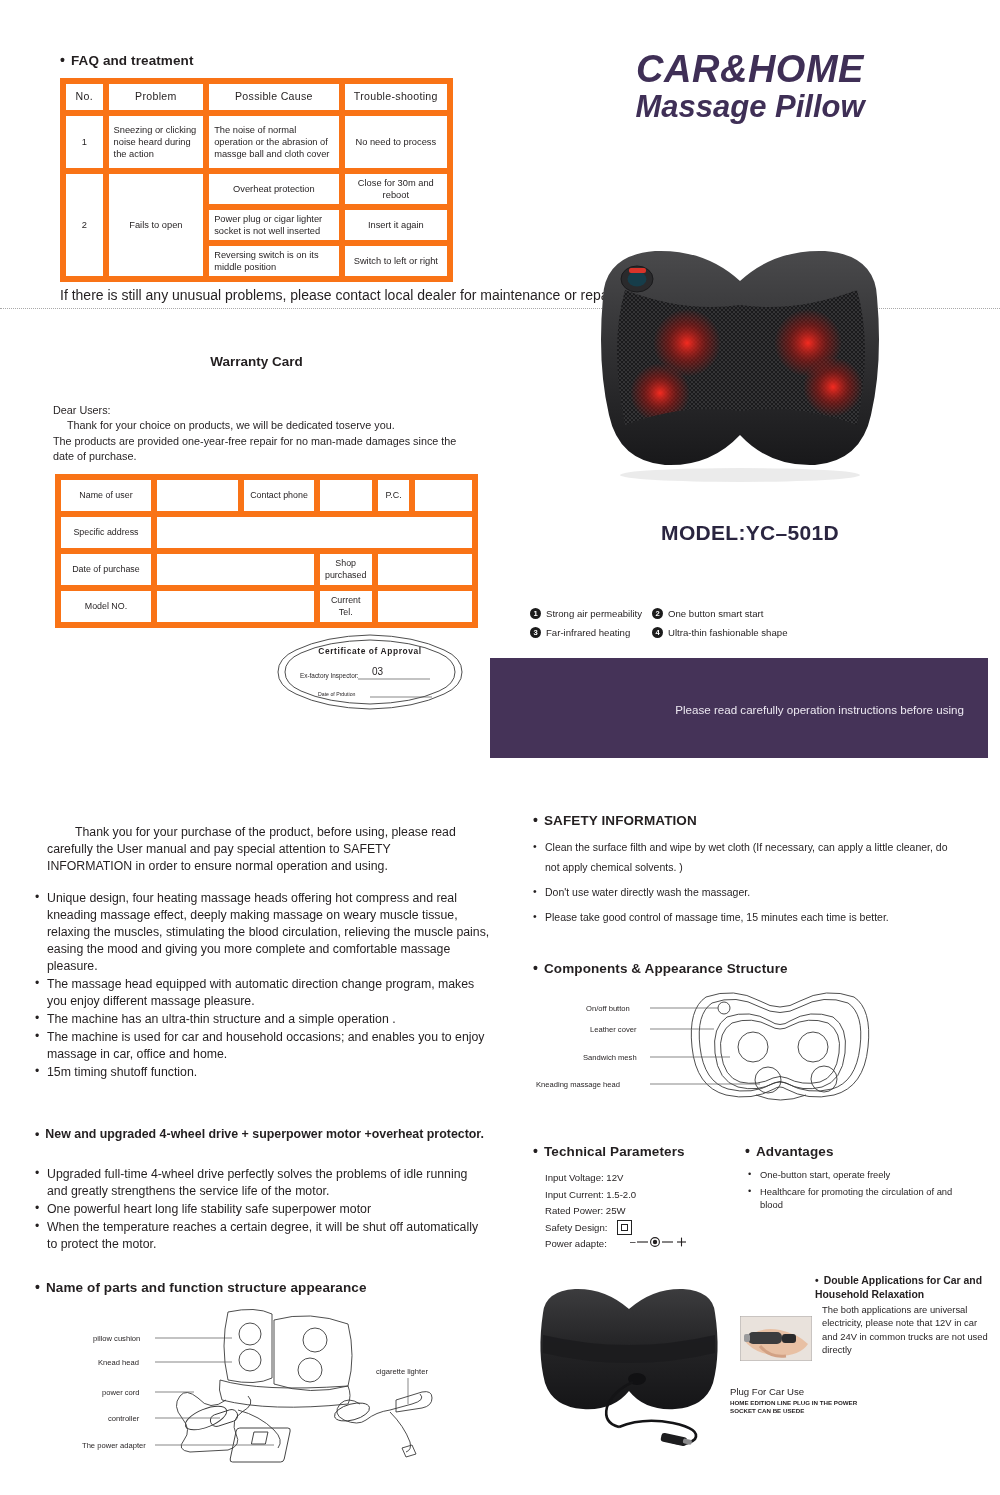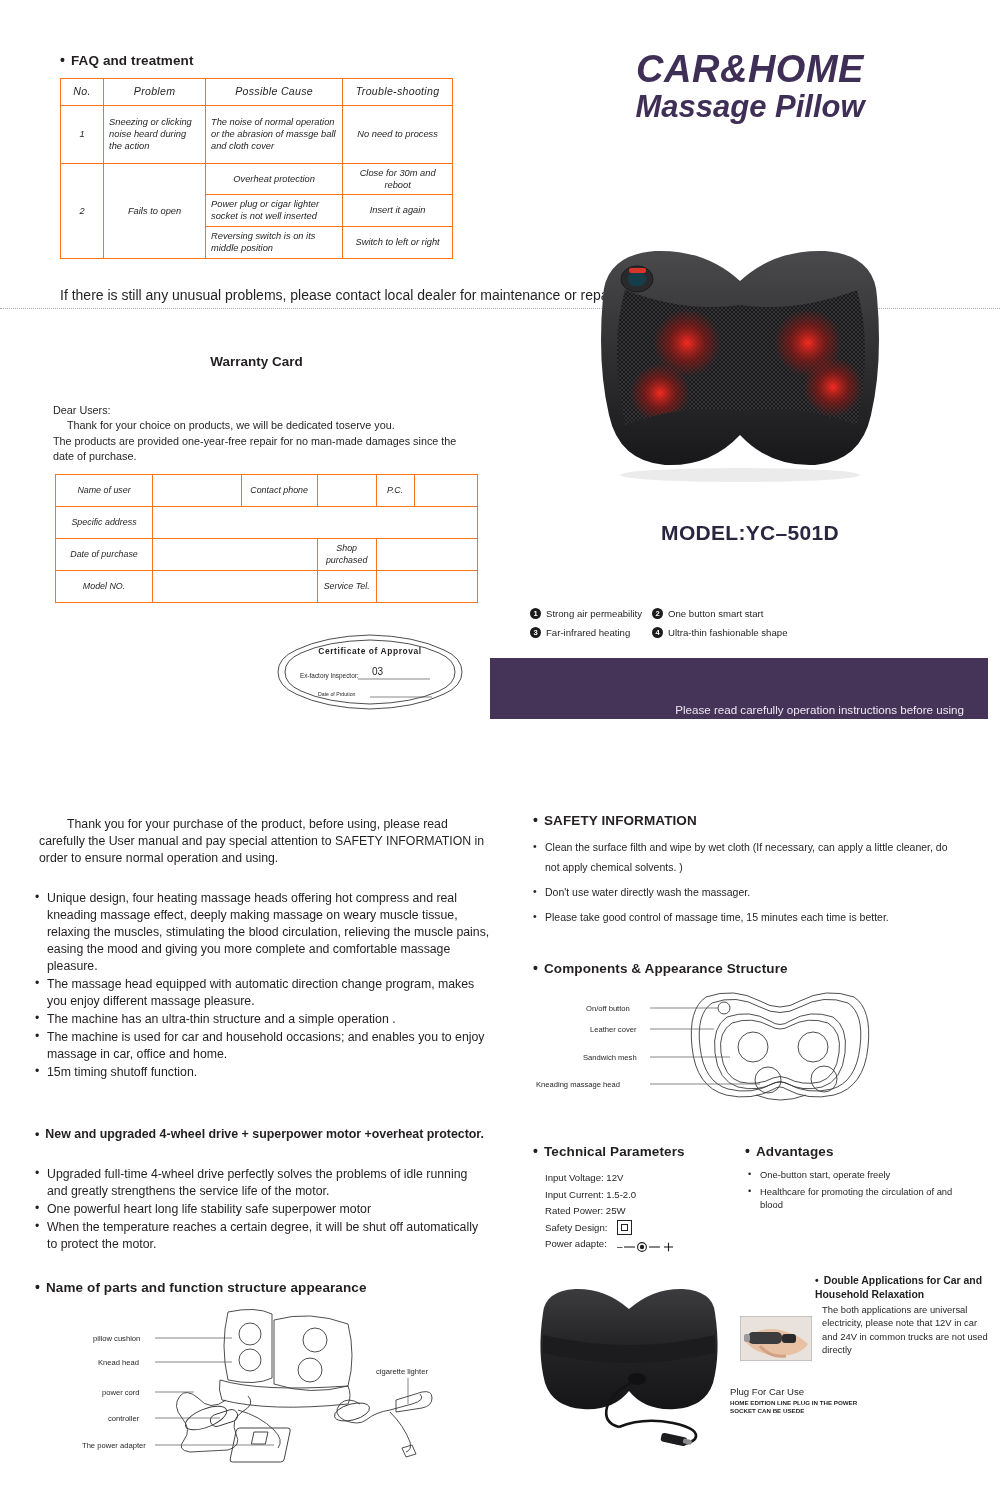--- a/index.html
+++ b/index.html
@@ -19,28 +19,27 @@
   .sm-txt{font-size:10.5px;line-height:1.45;}
 
   ul.b{margin:0;padding:0;list-style:none;}
   ul.b>li{position:relative;padding-left:12px;margin-bottom:1px;}
   ul.b>li:before{content:"\2022";position:absolute;left:0;top:-1px;}
 
   
   #faq-title{left:60px;top:52px;}
   table.grid{border-collapse:collapse;table-layout:fixed;}
   table.grid td,table.grid th{
-    border:1px solid #f97316;
+    border:6px solid #f97316;
     font-weight:normal;
     font-size:9.3px;
     line-height:1.3;
     padding:3px 5px;
     vertical-align:middle;
     color:#231f20;
-    font-style:italic;
   }
   table.grid th{font-size:10.6px;text-align:center;padding:6px 4px;letter-spacing:.3px;}
   #faq-table{left:60px;top:78px;width:393px;}
   #faq-table td.c{text-align:center;}
   #faq-note{left:60px;top:287px;width:640px;font-size:14px;}
 
   
   #divider{left:0;top:308px;width:1000px;border-top:1px dotted #a9a9a9;}
 
   
@@ -62,26 +61,26 @@
   #model{left:540px;top:521px;width:420px;text-align:center;font-size:21px;font-weight:bold;color:#2a2540;letter-spacing:.3px;}
   #features{left:530px;top:608px;width:430px;}
   #features .frow{display:flex;margin-bottom:8px;font-size:9.6px;}
   #features .fitem{display:flex;align-items:center;}
   #features .fitem:first-child{width:122px;}
   .numdot{
     display:inline-block;width:11px;height:11px;border-radius:50%;
     background:#1c1c1c;color:#fff;font-size:7.6px;line-height:11px;
     text-align:center;margin-right:5px;font-weight:bold;flex:none;
   }
-  #banner{left:490px;top:658px;width:498px;height:61px;background:#453358;}
+  #banner{left:490px;top:658px;width:498px;height:100px;background:#453358;}
   #banner .bt{position:absolute;right:24px;top:45px;color:#ece8f1;font-size:11.6px;}
 
   
   #intro{left:35px;top:812px;width:455px;}
-  #intro p{margin:4px;}
+  #intro p{margin:12px;}
   #intro .ind{text-indent:28px;}
   #list1{left:35px;top:890px;width:455px;}
   #upgrade-head{left:35px;top:1126px;width:450px;font-weight:bold;font-size:12.4px;line-height:1.32;}
   #upgrade-head:before{content:"\2022";margin-right:6px;}
   #list2{left:35px;top:1166px;width:455px;}
   #parts-head{left:35px;top:1279px;}
 
   
   #safety-head{left:533px;top:812px;}
   #safety-list{left:533px;top:838px;width:430px;line-height:1.9;}
@@ -186,21 +185,21 @@
   </tr>
   <tr>
     <td class="lab">Date of purchase</td>
     <td colspan="2"></td>
     <td class="lab">Shop purchased</td>
     <td colspan="2"></td>
   </tr>
   <tr>
     <td class="lab">Model NO.</td>
     <td colspan="2"></td>
-    <td class="lab">Service Tel.</td>
+    <td class="lab">Current Tel.</td>
     <td colspan="2"></td>
   </tr>
 </tbody>
   </table>
 
 <svg class="abs" id="seal" viewBox="0 0 200 88">
   <path class="outline" d="M8 44 Q8 30 26 22 Q55 8 100 7 Q145 8 174 22 Q192 30 192 44 Q192 58 174 66 Q145 80 100 81 Q55 80 26 66 Q8 58 8 44 Z"></path>
   <path class="outline" d="M15 44 Q15 32 31 25 Q57 13 100 12 Q143 13 169 25 Q185 32 185 44 Q185 56 169 63 Q143 75 100 76 Q57 75 31 63 Q15 56 15 44 Z"></path>
   <text class="lbl" x="100" y="26" text-anchor="middle" style="font-size:8.4px;font-weight:bold;letter-spacing:.6px">Certificate  of  Approval</text>
   <text class="lbl" x="30" y="50" style="font-size:6.4px">Ex-factory Inspector:</text>
@@ -374,21 +373,21 @@
 <div class="abs" id="tech-list">
   <div>Input Voltage: 12V</div>
   <div>Input Current: 1.5-2.0</div>
   <div>Rated Power: 25W</div>
   <div style="display:flex;align-items:center;gap:10px">
     <span>Safety Design:</span>
     <span style="display:inline-block;width:13px;height:13px;border:1.3px solid #222;position:relative;">
       <span style="position:absolute;left:2.6px;top:2.6px;width:5px;height:5px;border:1.3px solid #222;display:block"></span>
     </span>
   </div>
-  <div style="display:flex;align-items:flex-end;gap:10px">
+  <div style="display:flex;align-items:flex-start;gap:23px">
     <span>Power adapte:</span>
     <svg width="58" height="12" viewBox="0 0 58 12">
       <text x="0" y="9" style="font-size:10px;fill:#231f20">–</text>
       <line x1="7" y1="6" x2="18" y2="6" stroke="#231f20" stroke-width="1.1"></line>
       <circle cx="25" cy="6" r="4.4" fill="none" stroke="#231f20" stroke-width="1.1"></circle>
       <circle cx="25" cy="6" r="2.2" fill="#231f20"></circle>
       <line x1="32" y1="6" x2="43" y2="6" stroke="#231f20" stroke-width="1.1"></line>
       <line x1="47" y1="6" x2="56" y2="6" stroke="#231f20" stroke-width="1.1"></line>
       <line x1="51.5" y1="1.6" x2="51.5" y2="10.4" stroke="#231f20" stroke-width="1.1"></line>
     </svg>

